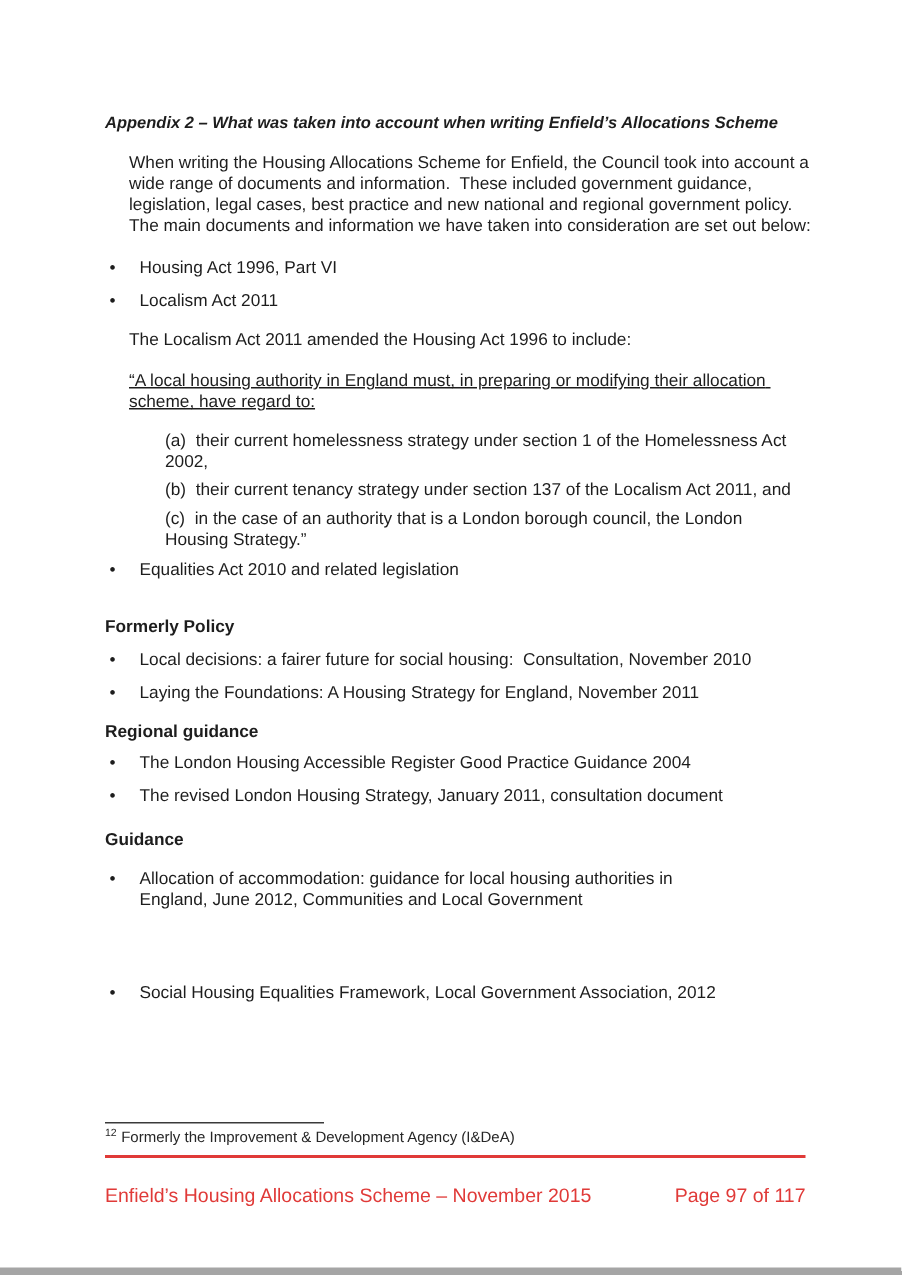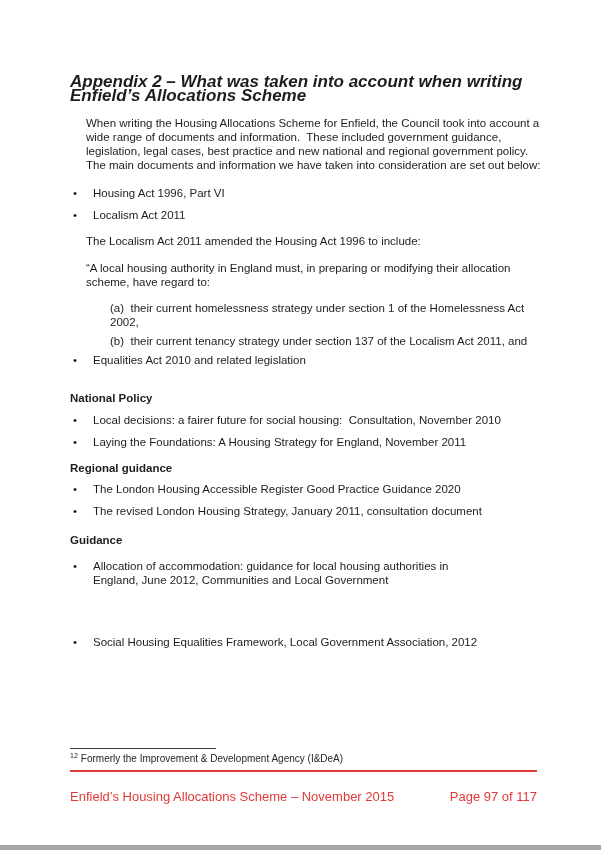--- a/index.html
+++ b/index.html
@@ -21,34 +21,34 @@
   .content {
     position: absolute;
     top: 75px; left: 70px;
     width: 475px;
   }
   .para, .btext, .lettered, .doc-title, .heading { white-space: pre-wrap; }
 
   .doc-title {
     font-weight: bold;
     font-style: italic;
-    font-size: 17px;
+    font-size: 11px;
     line-height: 14px;
     margin: 0 0 13px 0;
   }
   .heading {
     font-weight: bold;
     font-size: 11.5px;
     line-height: 14px;
     margin: 0 0 7px 0;
   }
   .para { margin: 0 0 13px 16px; }
   .intro { margin-bottom: 14px; }
   .amendment { margin-bottom: 13px; }
-  .quote-intro { margin-bottom: 12px; }
+  .quote-intro { margin-bottom: 12px; text-decoration: underline; }
 
   .bullet {
     display: flex;
     margin: 0 0 8px 0;
   }
   .bullet::before {
     content: "•";
     flex: none;
     width: 20px;
     padding-left: 3px;
@@ -128,36 +128,37 @@
     <div class="bullet mb12">
       <span class="btext">Localism Act 2011</span>
     </div>
 
     <p class="para amendment">The Localism Act 2011 amended the Housing Act 1996 to include:</p>
 
     <p class="para quote-intro">“A local housing authority in England must, in preparing or modifying their allocation scheme, have regard to:</p>
 
     <p class="lettered w430">(a)  their current homelessness strategy under section 1 of the Homelessness Act 2002,</p>
     <p class="lettered w430">(b)  their current tenancy strategy under section 137 of the Localism Act 2011, and</p>
+    <p class="lettered w400 mb6">(c)  in the case of an authority that is a London borough council, the London Housing Strategy.”</p>
 
     <div class="bullet mb24">
       <span class="btext">Equalities Act 2010 and related legislation</span>
     </div>
 
-    <div class="heading mb8">National Policy</div>
+    <div class="heading mb8">Formerly Policy</div>
     <div class="bullet">
       <span class="btext">Local decisions: a fairer future for social housing:  Consultation, November 2010</span>
     </div>
     <div class="bullet mb12">
       <span class="btext">Laying the Foundations: A Housing Strategy for England, November 2011</span>
     </div>
 
     <div class="heading">Regional guidance</div>
     <div class="bullet">
-      <span class="btext">The London Housing Accessible Register Good Practice Guidance 2020</span>
+      <span class="btext">The London Housing Accessible Register Good Practice Guidance 2004</span>
     </div>
     <div class="bullet mb15">
       <span class="btext">The revised London Housing Strategy, January 2011, consultation document</span>
     </div>
 
     <div class="heading hg">Guidance</div>
     <div class="bullet mb18">
       <span class="btext w400">Allocation of accommodation: guidance for local housing authorities in England, June 2012, Communities and Local Government</span>
     </div>
     <div class="bullet mb14">

